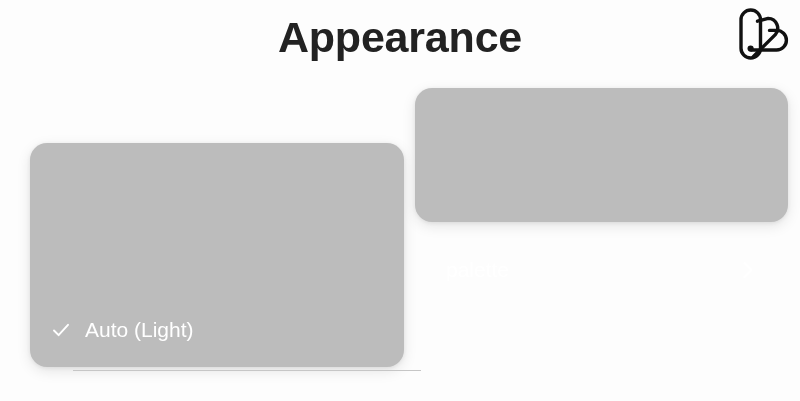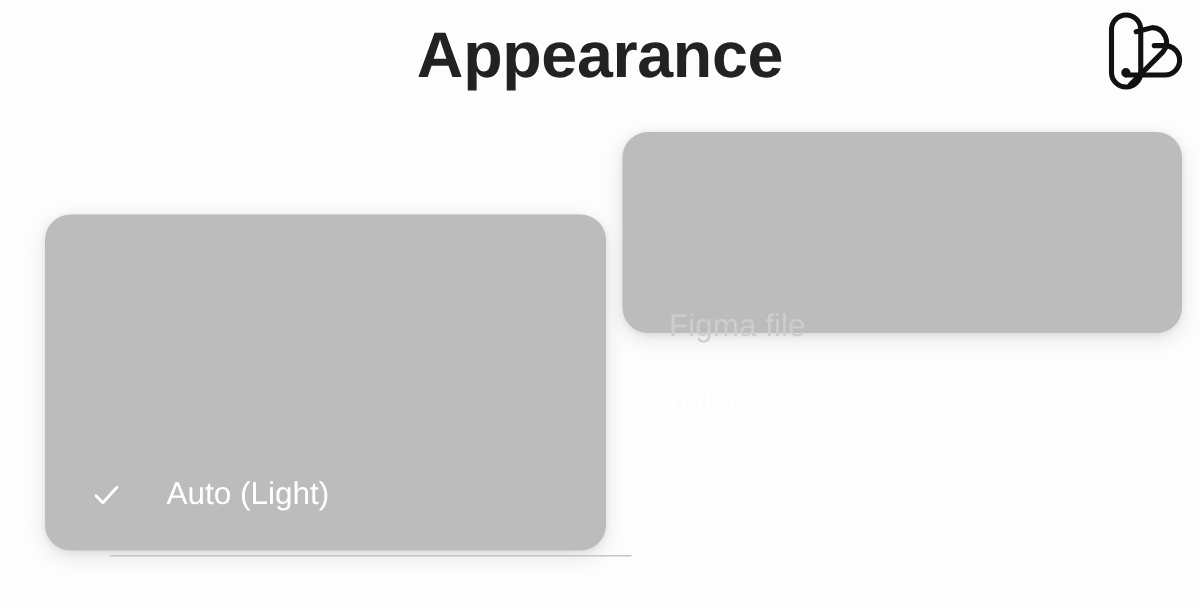--- a/index.html
+++ b/index.html
@@ -115,22 +115,21 @@
     z-index: 2;
   }
   .panel-appearance .menu-item {
     position: absolute;
     left: 0;
     width: 374px;
     height: 42px;
     display: flex;
     align-items: center;
     box-sizing: border-box;
-    padding-left: 31px;
-    gap: 16px;
+    padding-left: 21px;
   }
   .item-auto   { top: 166px; }
   .item-light  { top: 252px; }
 
   .check-slot {
     width: 34px;
     flex: 0 0 auto;
     display: flex;
     align-items: center;
   }
@@ -171,23 +170,20 @@
              L20.5 50.5" stroke-linecap="round" stroke-linejoin="round"></path>
 
     <path d="M36.5 24.4 L43.6 24.4
              A9.8 9.8 0 0 1 43.6 44.0
              L18.0 44.0" stroke-linecap="round" stroke-linejoin="round"></path>
   </svg>
 </div>
 
 <div class="menu-panel panel-file">
 
-  <div class="menu-row row-figma-file">
-    <span class="section-heading">Figma file</span>
-  </div>
 
   <div class="menu-row row-palette">
     <span class="row-label">palette</span>
     <span class="chevron-right">
       <svg viewBox="0 0 16 22" xmlns="http://www.w3.org/2000/svg" fill="none" stroke="#ffffff" stroke-width="2.1" stroke-linecap="round" stroke-linejoin="round">
         <path d="M4.5 4 L11.5 11 L4.5 18"></path>
       </svg>
     </span>
   </div>
 </div>

